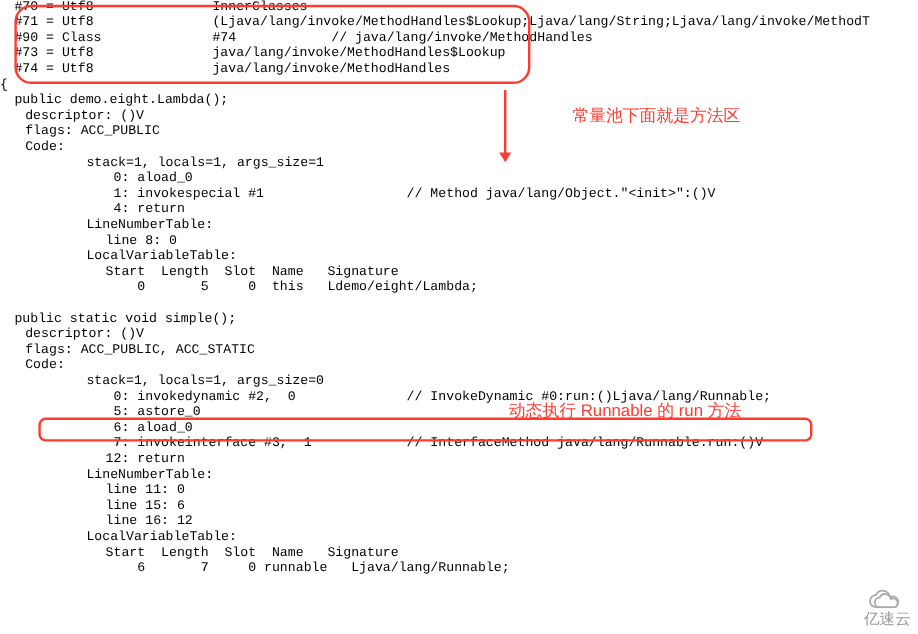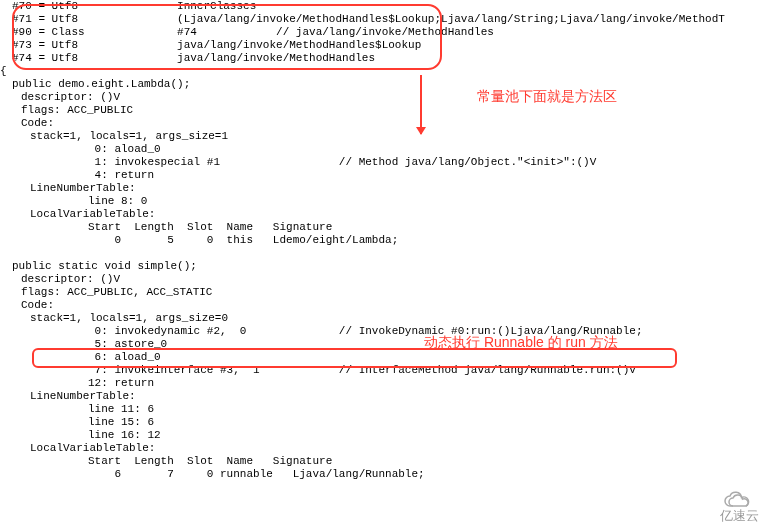--- a/index.html
+++ b/index.html
@@ -10,21 +10,21 @@
       font-family: Menlo, Consolas, "Courier New", monospace;
       font-size: 11px;
       color: #000000;
       line-height: 13px;
       position: relative;
       overflow: hidden;
     }
     .code-line { white-space: pre; padding-left: 15px; }
     .code-line.l0 { padding-left: 12px; }
     .code-line.l1 { padding-left: 21px; }
-    .code-line.l2 { padding-left: 30px; }
+    .code-line.l2 { padding-left: 72px; }
     .code-line.l3 { padding-left: 88px; }
     .box-top {
       position: absolute;
       top: 4px;
       left: 12px;
       width: 430px;
       height: 66px;
       border: 2px solid #ff3b30;
       border-radius: 14px;
       pointer-events: none;
@@ -109,21 +109,21 @@
 <div class="code-line l1">descriptor: ()V</div>
 <div class="code-line l1">flags: ACC_PUBLIC, ACC_STATIC</div>
 <div class="code-line l1">Code:</div>
 <div class="code-line l2">stack=1, locals=1, args_size=0</div>
 <div class="code-line l3"> 0: invokedynamic #2,  0              // InvokeDynamic #0:run:()Ljava/lang/Runnable;</div>
 <div class="code-line l3"> 5: astore_0</div>
 <div class="code-line l3"> 6: aload_0</div>
 <div class="code-line l3"> 7: invokeinterface #3,  1            // InterfaceMethod java/lang/Runnable.run:()V</div>
 <div class="code-line l3">12: return</div>
 <div class="code-line l2">LineNumberTable:</div>
-<div class="code-line l3">line 11: 6</div>
+<div class="code-line l3">line 11: 0</div>
 <div class="code-line l3">line 15: 6</div>
 <div class="code-line l3">line 16: 12</div>
 <div class="code-line l2">LocalVariableTable:</div>
 <div class="code-line l3">Start  Length  Slot  Name   Signature</div>
 <div class="code-line l3">    6       7     0 runnable   Ljava/lang/Runnable;</div>
 
 <div class="box-top"></div>
 <div class="arrow"></div>
 <div class="annotation top">常量池下面就是方法区</div>
 <div class="annotation bottom">动态执行 Runnable 的 run 方法</div>

